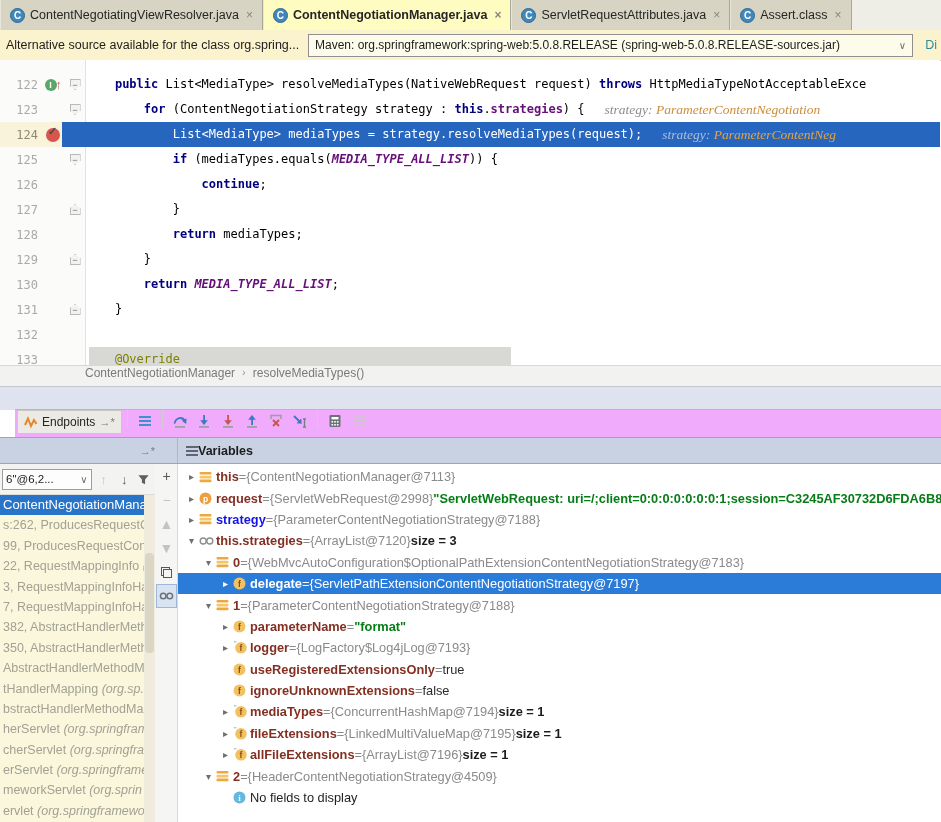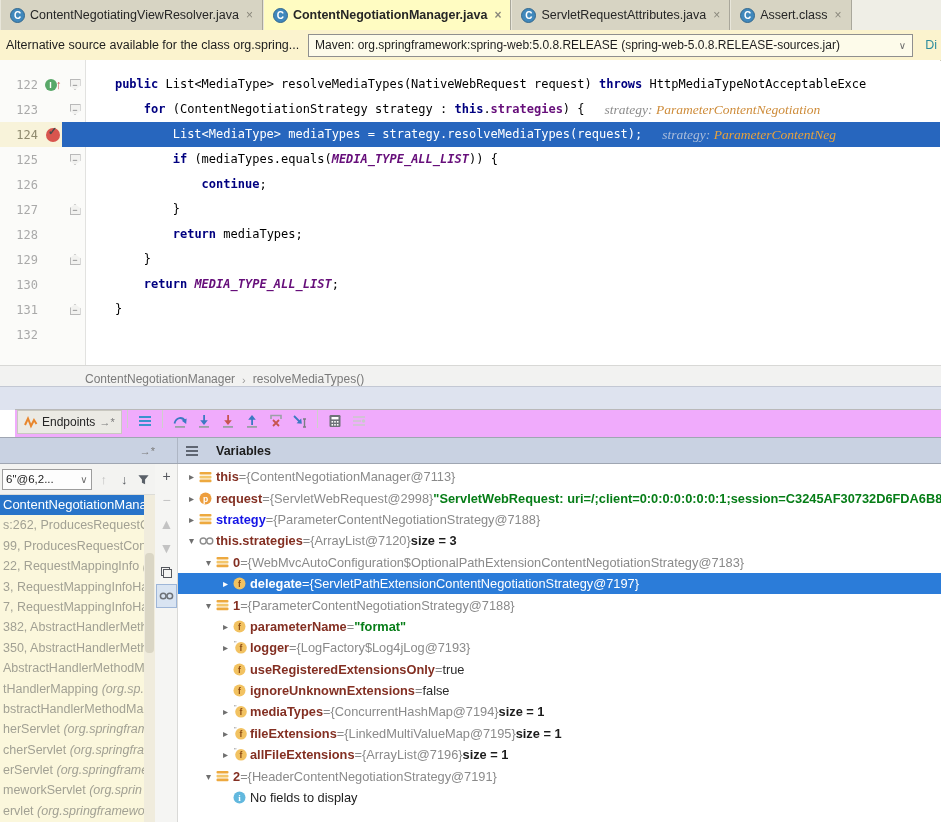--- a/index.html
+++ b/index.html
@@ -61,21 +61,21 @@
   .foldbox.end{clip-path:polygon(0 38%,50% 0,100% 38%,100% 100%,0 100%);}
   .bp{width:14px;height:14px;border-radius:50%;background:#D8554E;position:relative;}
   .bp .chk{position:absolute;left:2px;top:-3px;color:#4A4A4A;font-size:11px;font-weight:bold;}
   .impl{display:flex;align-items:center;}
   .impl .ic{width:12px;height:12px;border-radius:50%;background:#59A869;color:#fff;font-size:9px;
             font-weight:bold;text-align:center;line-height:12px;}
   .impl .ar{color:#C75450;font-size:12px;font-weight:bold;margin-left:-1px;}
 
   
   #crumbbar{position:absolute;left:0;top:365px;width:941px;height:21px;background:#F2F2F1;
-            border-top:1px solid #D8D8D6;display:flex;align-items:flex-end;padding-left:85px;box-sizing:border-box;
+            border-top:1px solid #D8D8D6;display:flex;align-items:flex-start;padding-left:85px;box-sizing:border-box;
             font-size:12px;color:#7A7A7A;gap:7px;}
   #crumbbar .sep{color:#9A9A9A;font-size:11px;}
 
   
   #blueband{position:absolute;left:0;top:386px;width:941px;height:23px;background:#DEE3EF;
             border-top:1px solid #C3C8D4;}
 
   
   #dbgbar{position:absolute;left:15px;top:409px;width:941px;height:28px;background:#f0abfc;
           border-top:1px solid #B9B9B9;display:flex;}
@@ -83,21 +83,21 @@
           background:#EBEAE4;border:1px solid #C9C8C0;font-size:12px;color:#262626;}
   .tbsep{width:1px;height:18px;background:#CFCFCC;margin:0 5px;}
   .tbtn{width:24px;height:22px;display:flex;align-items:center;justify-content:center;}
   .pinarrow{color:#7B7B7B;font-size:11px;}
 
   
   #hdrband{position:absolute;left:0;top:437px;width:941px;height:27px;background:#C9D2E2;
            border-top:1px solid #9FA6B2;border-bottom:1px solid #9FA6B2;display:flex;box-sizing:border-box;}
   #hdr-left{width:178px;flex:0 0 auto;display:flex;align-items:center;justify-content:flex-end;
             padding-right:22px;box-sizing:border-box;border-right:1px solid #AEB6C4;}
-  #hdr-vars{flex:1;display:flex;align-items:center;gap:18px;padding-left:8px;font-size:12.5px;
+  #hdr-vars{flex:1;display:flex;align-items:center;gap:0;padding-left:8px;font-size:12.5px;
             font-weight:bold;color:#1d1d1d;}
   .hamb{display:inline-block;width:12px;}
   .hamb i{display:block;height:2px;background:#5F6672;margin:2px 0;}
   .hamb.blue i{background:#3B92CE;}
 
   
   #content{position:absolute;left:0;top:464px;width:941px;height:358px;overflow:hidden;}
   
   #frames{position:absolute;left:0;top:0;width:155px;height:100%;background:#FBF7DC;overflow:hidden;}
   #frames-hdr{height:31px;background:#F3F3F1;border-bottom:1px solid #DCDCD8;display:flex;
@@ -284,20 +284,29 @@
         </span>
       </div>
       <div class="ed-line">
         <span class="lnum mono">132</span>
         <span class="gico"></span>
         <span class="fold"></span>
         <span class="codewrap">
           <span class="code mono"></span>
         </span>
       </div>
+      <div class="ed-line">
+        <span class="lnum mono">133</span>
+        <span class="gico"></span>
+        <span class="fold"></span>
+        <span class="codewrap">
+          <span class="grayband"></span>
+          <span class="code mono"><span class="tk-pl">    </span><span class="tk-ann">@Override</span></span>
+        </span>
+      </div>
     </div>
 </div>
 
 <div id="crumbbar">
     <span>ContentNegotiationManager</span>
     <span class="sep">›</span>
     <span>resolveMediaTypes()</span>
   </div>
 
 <div id="blueband"></div>
@@ -642,21 +651,21 @@
         <span class="expander">▾</span>
         <span class="vic">
           <svg width="13" height="12" viewBox="0 0 13 12">
             <rect x="0.5" y="1" width="12" height="2.6" rx="1" fill="#EDA93F"></rect>
             <rect x="0.5" y="4.8" width="12" height="2.6" rx="1" fill="#F3C66B"></rect>
             <rect x="0.5" y="8.6" width="12" height="2.6" rx="1" fill="#EDA93F"></rect>
           </svg>
         </span>
         <span class="vname">2</span>
         <span class="veq"> = </span>
-        <span class="vval">{HeaderContentNegotiationStrategy@7191}</span>
+        <span class="vval">{HeaderContentNegotiationStrategy@4509}</span>
       </div>
       <div class="vrow" style="padding-left: 40px;">
         <span class="expander"></span>
         <span class="vic">
           <svg width="13" height="13" viewBox="0 0 13 13">
             <circle cx="6.5" cy="6.5" r="6" fill="#62B8DE"></circle>
             <text x="6.5" y="9.8" text-anchor="middle" font-size="9" font-weight="bold" fill="#fff" font-family="Liberation Serif,serif">i</text>
           </svg>
         </span>
         <span class="vinfo">No fields to display</span>

